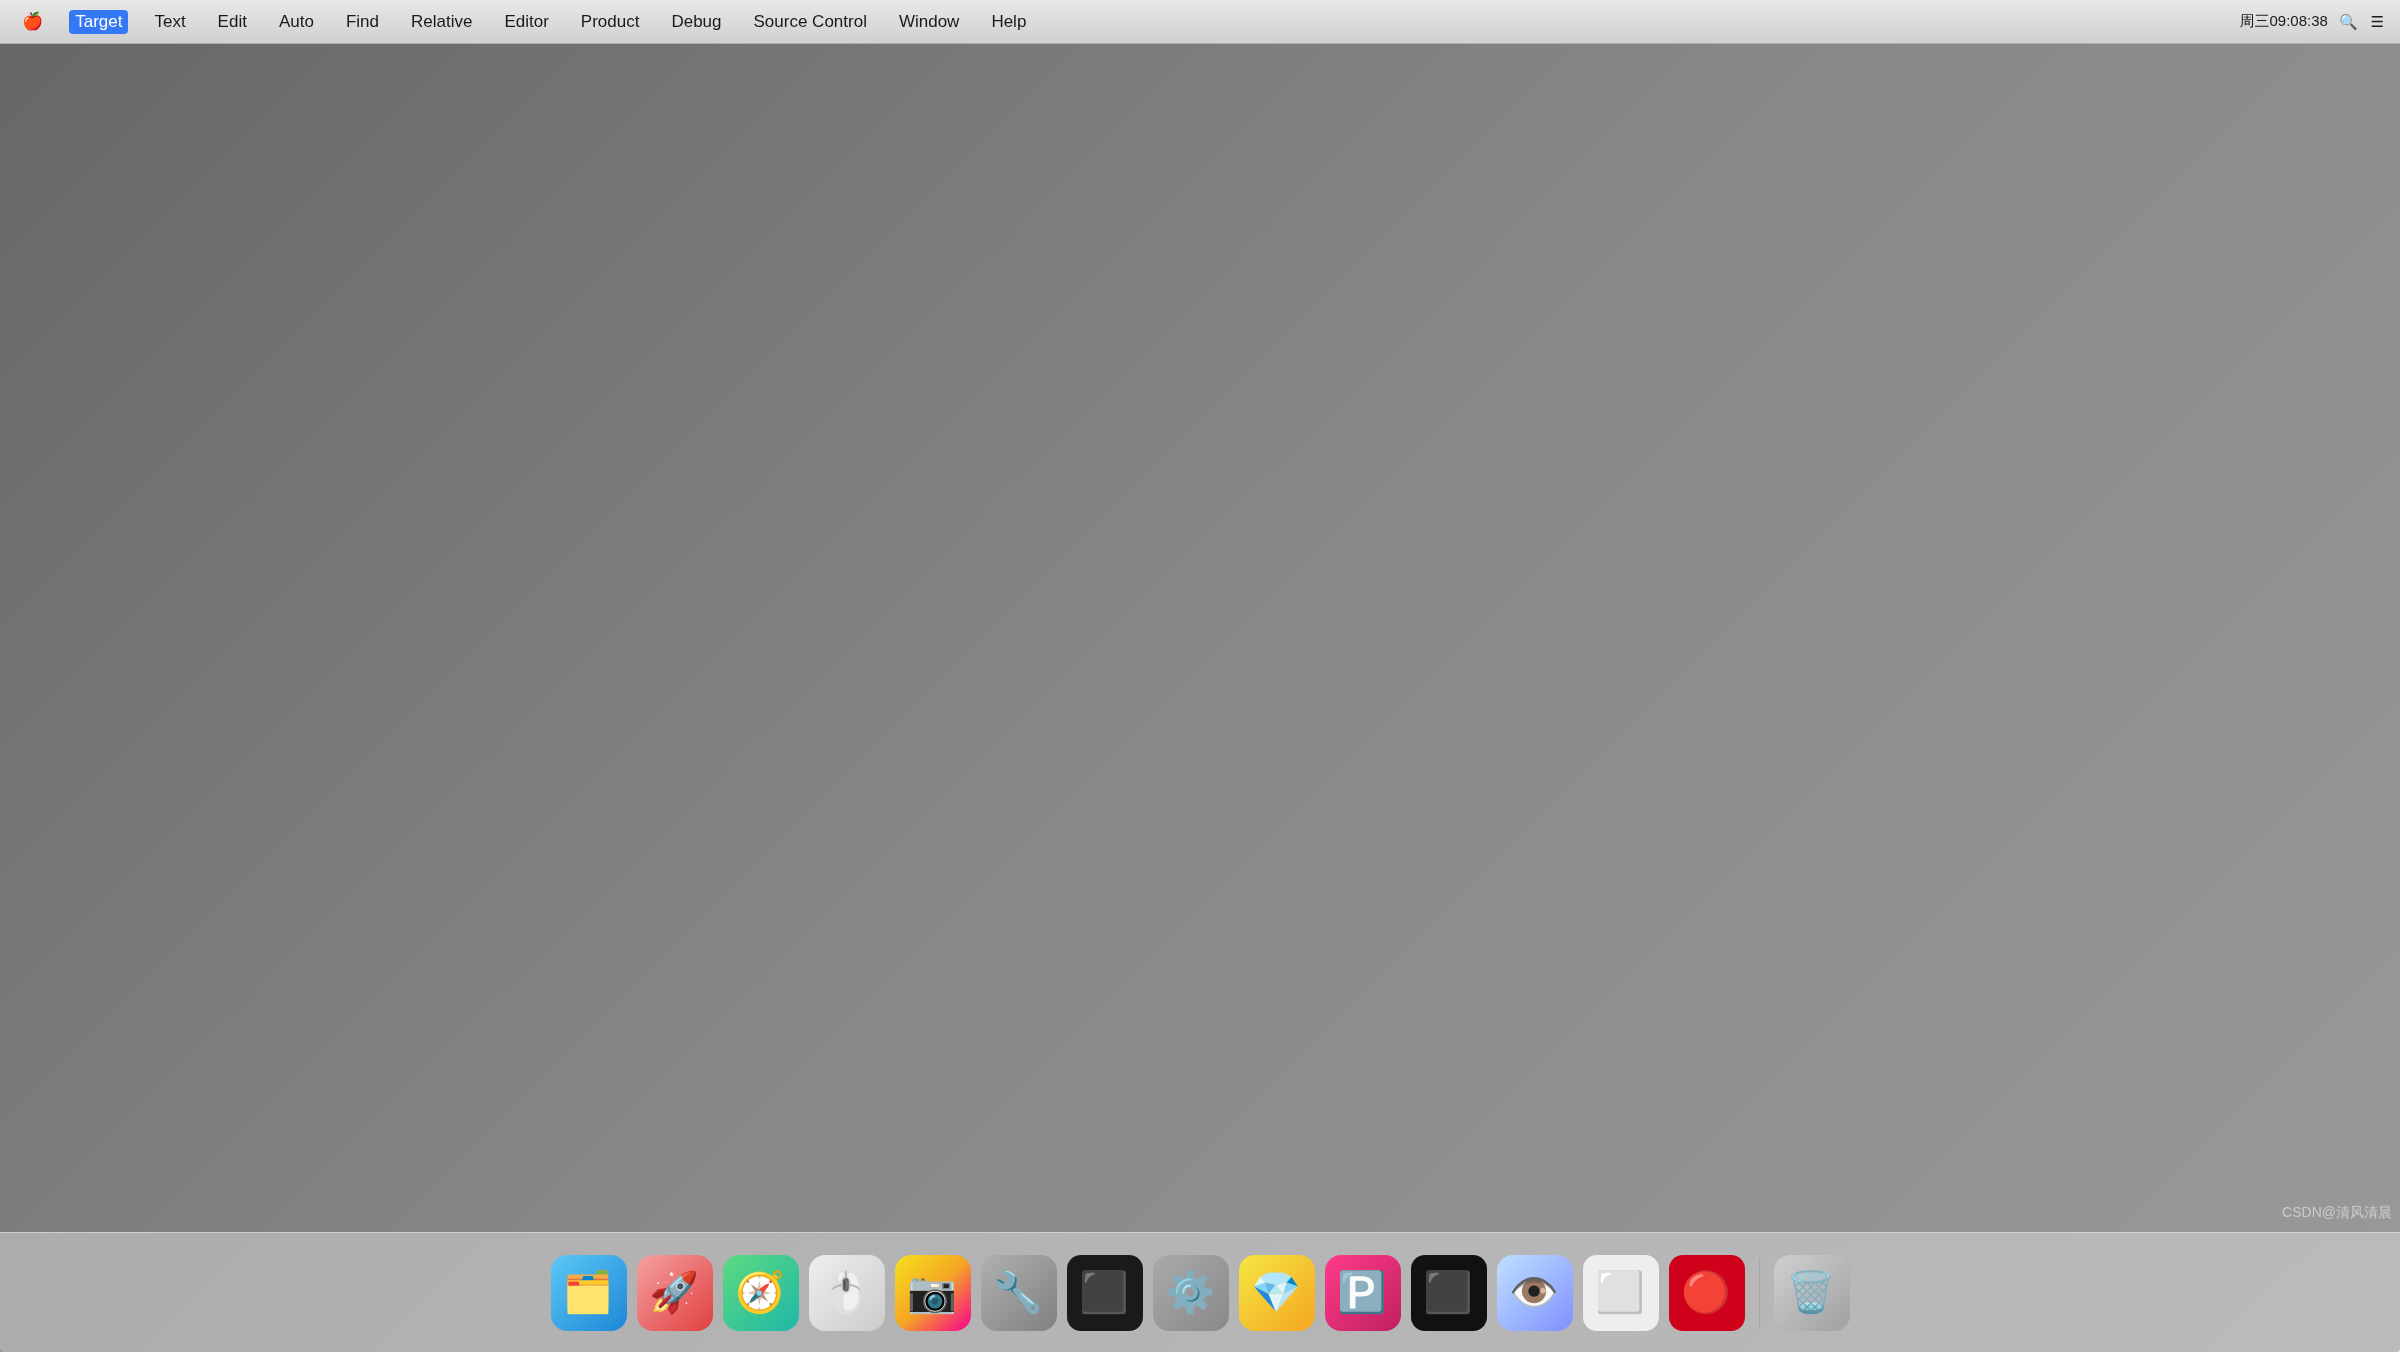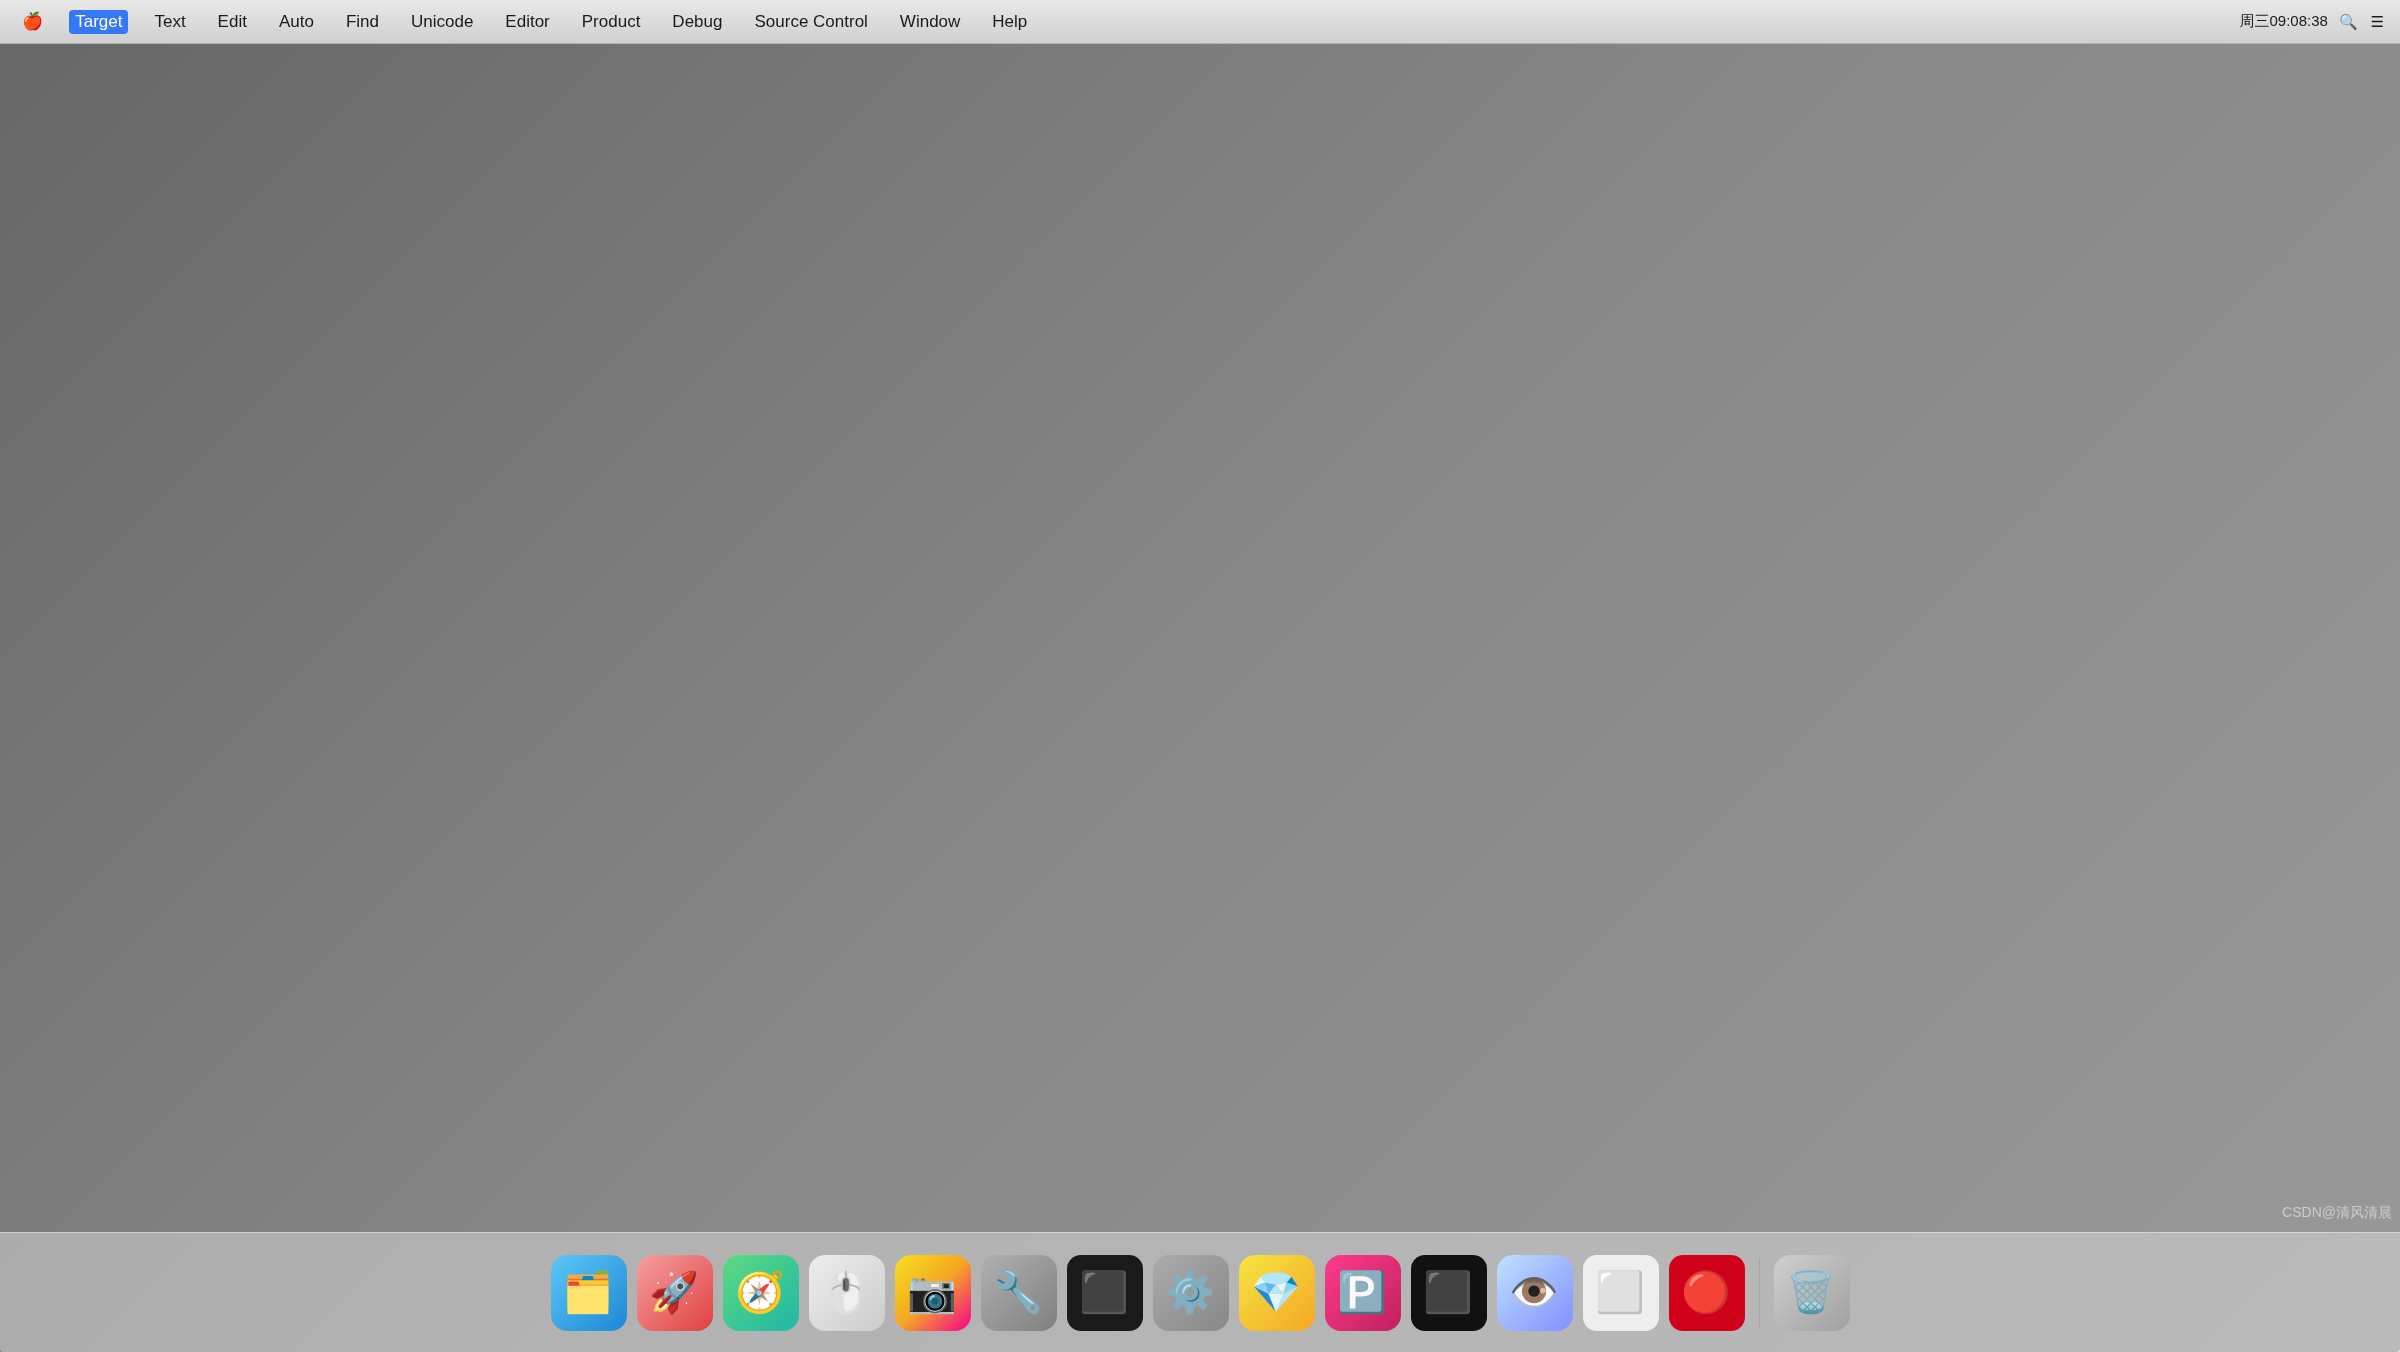--- a/index.html
+++ b/index.html
@@ -477,21 +477,21 @@
 </head>
 <body>
 
 <div class="menubar">
   <span class="menubar-item">🍎</span>
   <span class="menubar-item active">Target</span>
   <span class="menubar-item">Text</span>
   <span class="menubar-item">Edit</span>
   <span class="menubar-item">Auto</span>
   <span class="menubar-item">Find</span>
-  <span class="menubar-item">Unicode</span>
+  <span class="menubar-item">Relative</span>
   <span class="menubar-item">Editor</span>
   <span class="menubar-item">Product</span>
   <span class="menubar-item">Debug</span>
   <span class="menubar-item">Source Control</span>
   <span class="menubar-item">Window</span>
   <span class="menubar-item">Help</span>
   <div class="menubar-right">
     <span>周三09:08:38</span>
     <span>🔍</span>
     <span>☰</span>

